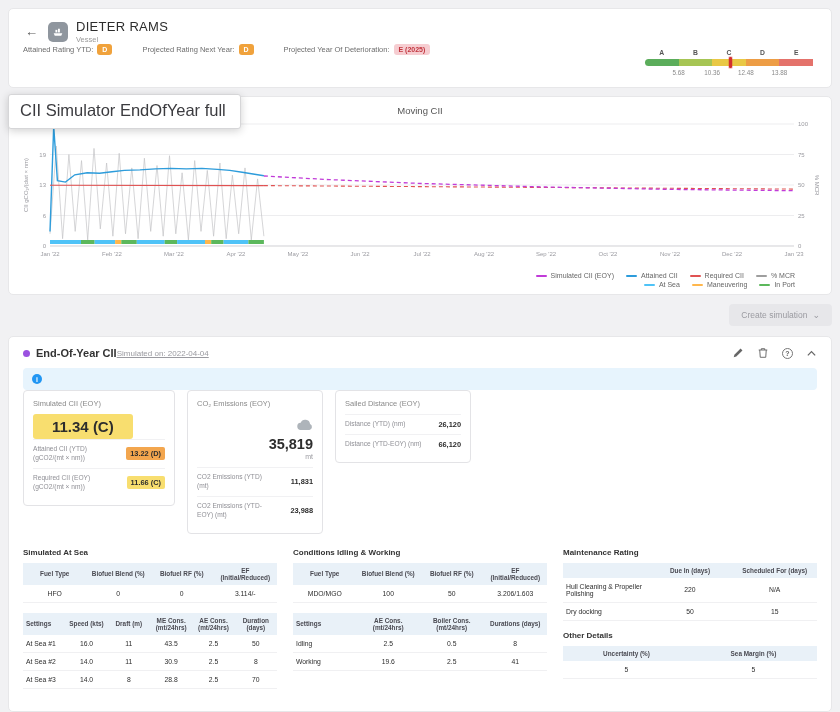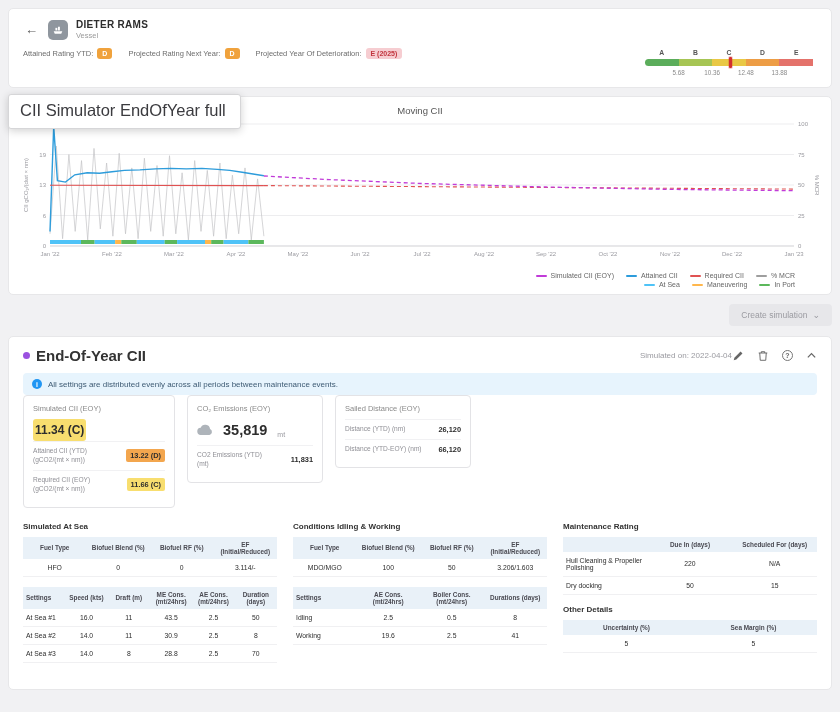--- a/index.html
+++ b/index.html
@@ -19,23 +19,23 @@
   }
 
   
   .topbar { position: relative; margin-top: 8px; height: 80px; padding: 10px 14px; }
   .tb-left { display: flex; align-items: center; gap: 8px; }
   .back { font-size: 13px; color: #555; cursor: pointer; padding: 0 2px; }
   .avatar {
     width: 20px; height: 20px; border-radius: 5px; background: #8f969e;
     display: inline-flex; align-items: center; justify-content: center;
   }
-  .vname { font-size: 10px; font-weight: bold; letter-spacing: .3px; }
+  .vname { font-size: 13px; font-weight: normal; letter-spacing: .3px; }
   .vsub { font-size: 7.5px; color: #9a9a9a; margin-top: 1px; }
-  .ratings { display: flex; align-items: flex-end; gap: 6px; margin-top: 8px; font-size: 7.5px; color: #6d6d6d; }
+  .ratings { display: flex; align-items: flex-end; gap: 20px; margin-top: 0; font-size: 7.5px; color: #6d6d6d; }
   .ratings .grp { display: flex; align-items: center; gap: 4px; margin-right: 10px; }
   .badge { font-size: 7px; font-weight: bold; border-radius: 3px; padding: 2px 5px; }
   .badge-orange { background: #f0a23c; color: #fff; }
   .badge-red { background: #f6cdd1; color: #c2363f; }
 
   .cii-scale { position: absolute; right: 18px; top: 40px; width: 168px; }
   .scale-letters { display: flex; }
   .scale-letters span { flex: 1; text-align: center; font-size: 6.8px; font-weight: bold; color: #555; }
   .scale-bar { position: relative; display: flex; height: 7px; border-radius: 4px; overflow: visible; margin-top: 3px; }
   .scale-bar .seg { flex: 1; }
@@ -74,22 +74,22 @@
   .create-btn {
     background: #e7e7ea; color: #9b9ba1; border: none; border-radius: 4px;
     font-family: inherit; font-size: 8.5px; padding: 6px 12px; display: inline-flex; align-items: center; gap: 5px;
   }
   .create-btn .caret { font-size: 9px; line-height: 4px; }
 
   
   .eoy { margin-top: 10px; padding: 10px 14px 12px; min-height: 354px; }
   .eoy-hdr { display: flex; align-items: center; }
   .dot { width: 7px; height: 7px; border-radius: 50%; background: #9b51e0; margin-right: 6px; }
-  .eoy-title { font-size: 15px; font-weight: bold; color: #333; }
-  .sim-on { flex: 1; text-align: right; font-size: 8px; color: #9a9aa0; }
+  .eoy-title { font-size: 11px; font-weight: bold; color: #333; }
+  .sim-on { flex: 1; text-align: left; font-size: 8px; color: #9a9aa0; text-decoration: underline; }
   .hdr-icons { display: flex; align-items: center; gap: 13px; }
   .hdr-icons > span { cursor: pointer; display: inline-flex; }
   .help {
     width: 11px; height: 11px; border: 1px solid #777; border-radius: 50%;
     font-size: 7px; color: #666; align-items: center; justify-content: center; font-weight: bold;
   }
   .banner {
     margin-top: 9px; background: #e7f4fd; border-radius: 4px;
     display: flex; align-items: center; gap: 6px; padding: 6px 9px;
     font-size: 8px; color: #3d5a73;
@@ -101,23 +101,23 @@
   }
   .results-label { font-size: 8.5px; font-weight: bold; margin: 10px 0 6px; color: #333; }
 
   .cards { display: flex; gap: 12px; align-items: flex-start; }
   .rcard { border: 1px solid #e3e3e6; border-radius: 4px; padding: 8px 9px; background: #fff; }
   .rcard-title { font-size: 7.5px; color: #8a8a8a; margin-bottom: 6px; }
   .rcard-sim { width: 152px; }
   .rcard-co2, .rcard-dist { width: 136px; }
   .big-badge {
     display: inline-block; background: #f8de6f; border-radius: 3px;
-    font-size: 12px; font-weight: bold; padding: 4px 2px; color: #2d2d2d;
-  }
-  .bigline { display: flex; align-items: flex-start; gap: 10px; padding: 3px 0 5px; }
+    font-size: 15px; font-weight: bold; padding: 4px 19px; color: #2d2d2d;
+  }
+  .bigline { display: flex; align-items: flex-end; gap: 1px; padding: 3px 0 5px; flex-direction: column; }
   .bignum { font-size: 14.5px; font-weight: bold; }
   .unit { font-size: 7px; color: #9a9aa0; align-self: flex-end; margin-bottom: 2px; }
   .srow { display: flex; align-items: center; gap: 6px; border-top: 1px solid #f1f1f3; padding: 5px 0; }
   .rcard-sim .srow:first-of-type { border-top: none; margin-top: 6px; border-top: 1px solid #f1f1f3; }
   .sl { color: #8f8f95; font-size: 6.6px; line-height: 1.35; max-width: 78px; }
   .sv { margin-left: auto; font-size: 7.4px; font-weight: bold; white-space: nowrap; display: inline-flex; align-items: center; gap: 2px; }
   .badge-o { background: #f3a64e; border-radius: 2px; padding: 2px 4px; }
   .badge-y { background: #f8de6f; border-radius: 2px; padding: 2px 4px; }
   .down { color: #43a047; font-style: normal; font-size: 7.5px; }
 
@@ -312,21 +312,20 @@
         <span>
             <svg width="11" height="11" viewBox="0 0 12 12" fill="none" stroke="#666" stroke-width="1.4">
               <path d="M2 8l4-4 4 4"></path>
             </svg>
           </span>
       </span>
     </div>
 
     <div class="banner">
       <span class="info-i">i</span>
-      <span>All settings are distributed evenly across all periods between maintenance events.</span>
     </div>
 
 
     <div class="cards">
 
       <div class="rcard rcard-sim">
         <div class="rcard-title">Simulated CII (EOY)</div>
         <div class="big-badge">11.34 (C)</div>
         <div class="srow">
           <span class="sl">Attained CII (YTD) (gCO2/(mt × nm))</span>
@@ -344,20 +343,24 @@
           <span><svg width="16" height="12" viewBox="0 0 18 13">
                 <path d="M4.5 12a4 4 0 01-.4-8A5.5 5.5 0 0114.7 5.5 3.4 3.4 0 0114 12z" fill="#aeb4ba"></path>
               </svg></span>
           <span class="bignum">35,819</span>
           <span class="unit">mt</span>
         </div>
         <div class="srow">
           <span class="sl">CO2 Emissions (YTD) (mt)</span>
           <span class="sv">11,831</span>
         </div>
+        <div class="srow">
+          <span class="sl">CO2 Emissions (YTD-EOY) (mt)</span>
+          <span class="sv">23,988</span>
+        </div>
       </div>
 
       <div class="rcard rcard-dist">
         <div class="rcard-title">Sailed Distance (EOY)</div>
         <div class="srow">
           <span class="sl">Distance (YTD) (nm)</span>
           <span class="sv">26,120</span>
         </div>
         <div class="srow">
           <span class="sl">Distance (YTD-EOY) (nm)</span>

